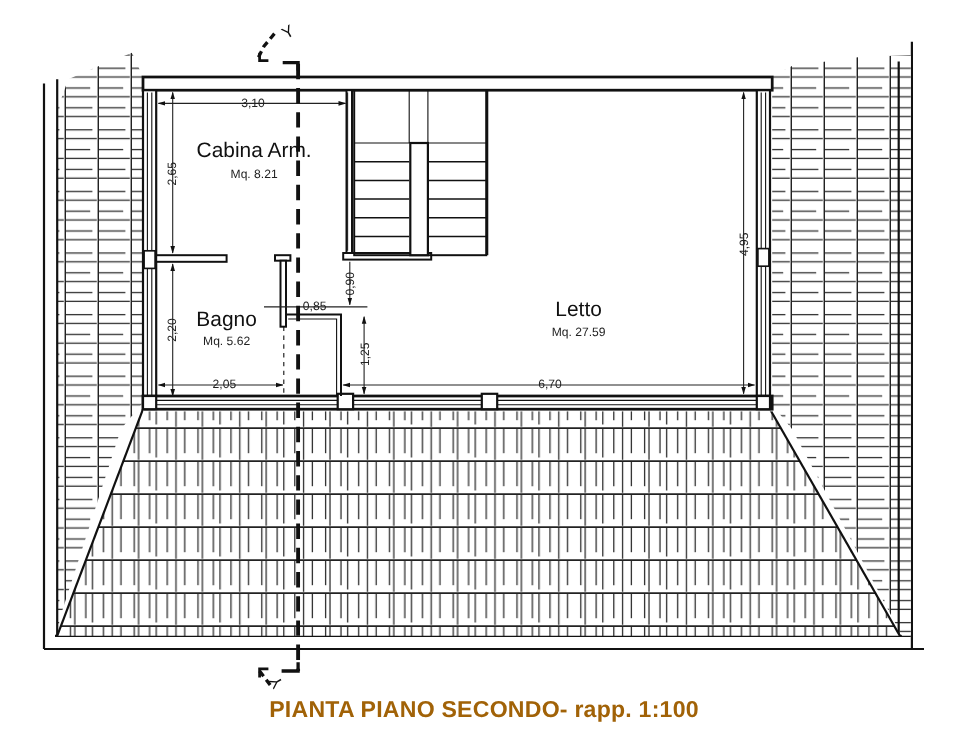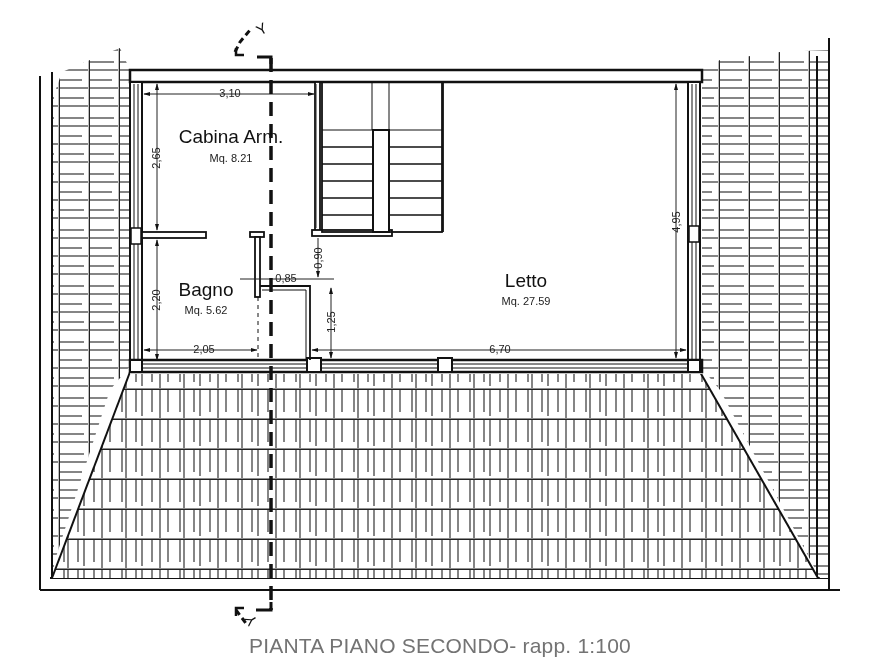--- a/index.html
+++ b/index.html
@@ -1,21 +1,21 @@
 <!DOCTYPE html>
 <html><head>
   <meta charset="utf-8">
   <style>
     html, body { margin: 0; padding: 0; background: #ffffff; }
     body { width: 880px; height: 669px; position: relative; overflow: hidden; font-family: "Liberation Sans", sans-serif; }
     #plan { position: absolute; left: 0; top: 0; }
     .room-name { font-family: "Liberation Sans", sans-serif; font-size: 19px; fill: #111; }
     .room-area { font-family: "Liberation Sans", sans-serif; font-size: 11px; fill: #222; }
     .dim { font-family: "Liberation Sans", sans-serif; font-size: 11px; fill: #222; }
-    .caption { position: absolute; left: 0; width: 880px; top: 634px; text-align: center; font-family: "Liberation Sans", sans-serif; font-weight: normal; font-size: 21px; color: #737373; letter-spacing: 0.2px; }
+    .caption { position: absolute; left: 0; width: 880px; top: 634px; text-align: center; font-family: "Liberation Sans", sans-serif; font-weight: bold; font-size: 21px; color: #a16207; letter-spacing: 0.2px; }
   </style>
 </head>
 <body>
 
 <svg id="plan" width="880" height="669" viewBox="0 0 880 669" xmlns="http://www.w3.org/2000/svg">
   <defs>
 
     <pattern id="tilesH" x="0" y="0" width="58" height="30" patternUnits="userSpaceOnUse">
       <rect width="58" height="30" fill="#fff"></rect>
       <line x1="0" y1="29.5" x2="58" y2="29.5" stroke="#222" stroke-width="2"></line>

